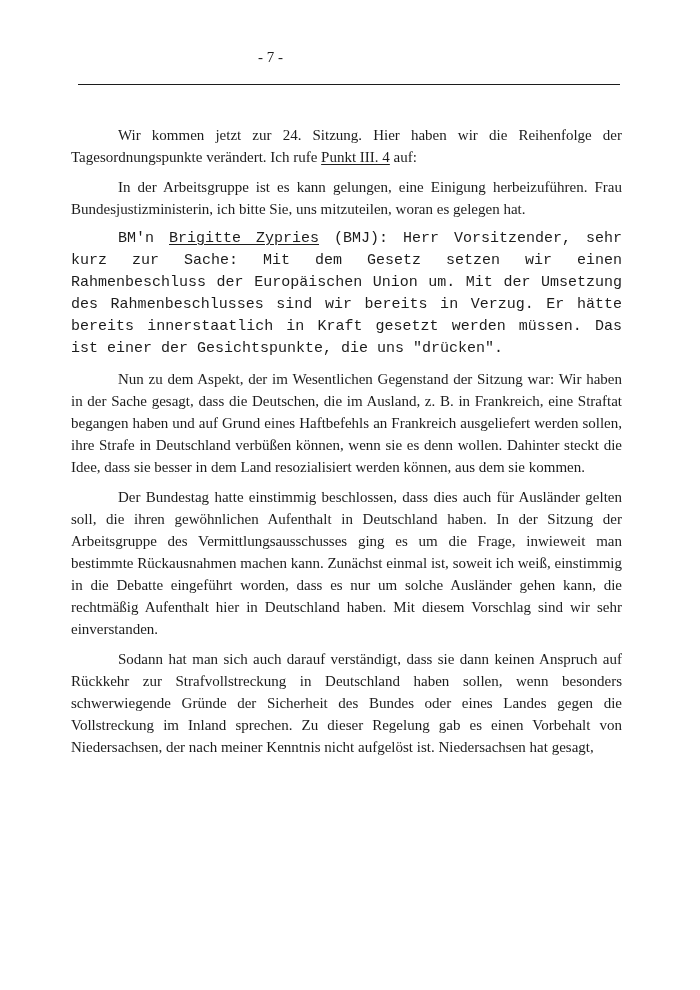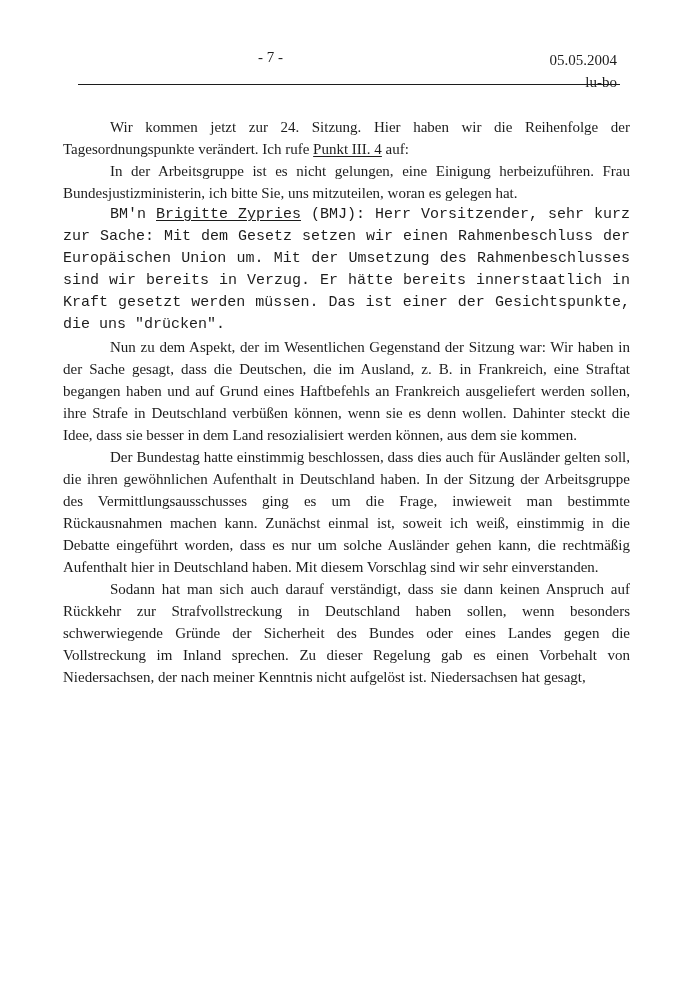--- a/index.html
+++ b/index.html
@@ -43,48 +43,44 @@
     border-top: 1.5px solid #1c1c1c;
   }
   
   .doc-body {
     position: absolute;
     left: 63px;
     top: 116px;
     width: 567px;
   }
   .doc-body p {
-    margin: 0;
+    margin: 8px;
     line-height: 22px;
     text-align: justify;
     text-justify: inter-word;
   }
   .p-first      { margin-top: 0;    text-indent: 47px; }
   .p-block      { margin-top: 32px; margin-left: 95px; text-indent: 0; }
   .p-after-block{ margin-top: 61px; text-indent: 47px; }
   .p-speaker    { margin-top: 34px; text-indent: 47px; font-family: Liberation Mono, monospace; }
   .p-cont       { margin-top: 5px;  text-indent: 47px; }
   .u { text-decoration: underline; text-underline-offset: 2px; }
 </style>
 </head>
 <body>
 
 <div class="page">
 
   <div class="page-number">- 7 -</div>
 
-  <div class="header-right">
-    <div>05.05.2004</div>
-    <div>lu-bo</div>
-  </div>
 
   <div class="header-rule"></div>
 
   <div class="doc-body">
       <p class="p-first"><span>Wir kommen jetzt zur 24. Sitzung. Hier haben wir die Reihenfolge der Tagesordnungspunkte verändert. Ich rufe </span><span class="u">Punkt III. 4</span><span> auf:</span></p>
-      <p class="p-after-block"><span>In der Arbeitsgruppe ist es nicht gelungen, eine Einigung herbeizuführen. Frau Bundesjustizministerin, ich bitte Sie, uns mitzuteilen, woran es gelegen hat.</span></p>
+      <p class="p-after-block"><span>In der Arbeitsgruppe ist es kann gelungen, eine Einigung herbeizuführen. Frau Bundesjustizministerin, ich bitte Sie, uns mitzuteilen, woran es gelegen hat.</span></p>
       <p class="p-speaker"><span>BM'n </span><span class="u">Brigitte Zypries</span><span> (BMJ): Herr Vorsitzender, sehr kurz zur Sache: Mit dem Gesetz setzen wir einen Rahmenbeschluss der Europäischen Union um. Mit der Umsetzung des Rahmenbeschlusses sind wir bereits in Verzug. Er hätte bereits innerstaatlich in Kraft gesetzt werden müssen. Das ist einer der Gesichtspunkte, die uns "drücken".</span></p>
       <p class="p-cont"><span>Nun zu dem Aspekt, der im Wesentlichen Gegenstand der Sitzung war: Wir haben in der Sache gesagt, dass die Deutschen, die im Ausland, z. B. in Frankreich, eine Straftat begangen haben und auf Grund eines Haftbefehls an Frankreich ausgeliefert werden sollen, ihre Strafe in Deutschland verbüßen können, wenn sie es denn wollen. Dahinter steckt die Idee, dass sie besser in dem Land resozialisiert werden können, aus dem sie kommen.</span></p>
       <p class="p-cont"><span>Der Bundestag hatte einstimmig beschlossen, dass dies auch für Ausländer gelten soll, die ihren gewöhnlichen Aufenthalt in Deutschland haben. In der Sitzung der Arbeitsgruppe des Vermittlungsausschusses ging es um die Frage, inwieweit man bestimmte Rückausnahmen machen kann. Zunächst einmal ist, soweit ich weiß, einstimmig in die Debatte eingeführt worden, dass es nur um solche Ausländer gehen kann, die rechtmäßig Aufenthalt hier in Deutschland haben. Mit diesem Vorschlag sind wir sehr einverstanden.</span></p>
       <p class="p-cont"><span>Sodann hat man sich auch darauf verständigt, dass sie dann keinen Anspruch auf Rückkehr zur Strafvollstreckung in Deutschland haben sollen, wenn besonders schwerwiegende Gründe der Sicherheit des Bundes oder eines Landes gegen die Vollstreckung im Inland sprechen. Zu dieser Regelung gab es einen Vorbehalt von Niedersachsen, der nach meiner Kenntnis nicht aufgelöst ist. Niedersachsen hat gesagt,</span></p>
     </div>
 
 </div>
 
 </body></html>

